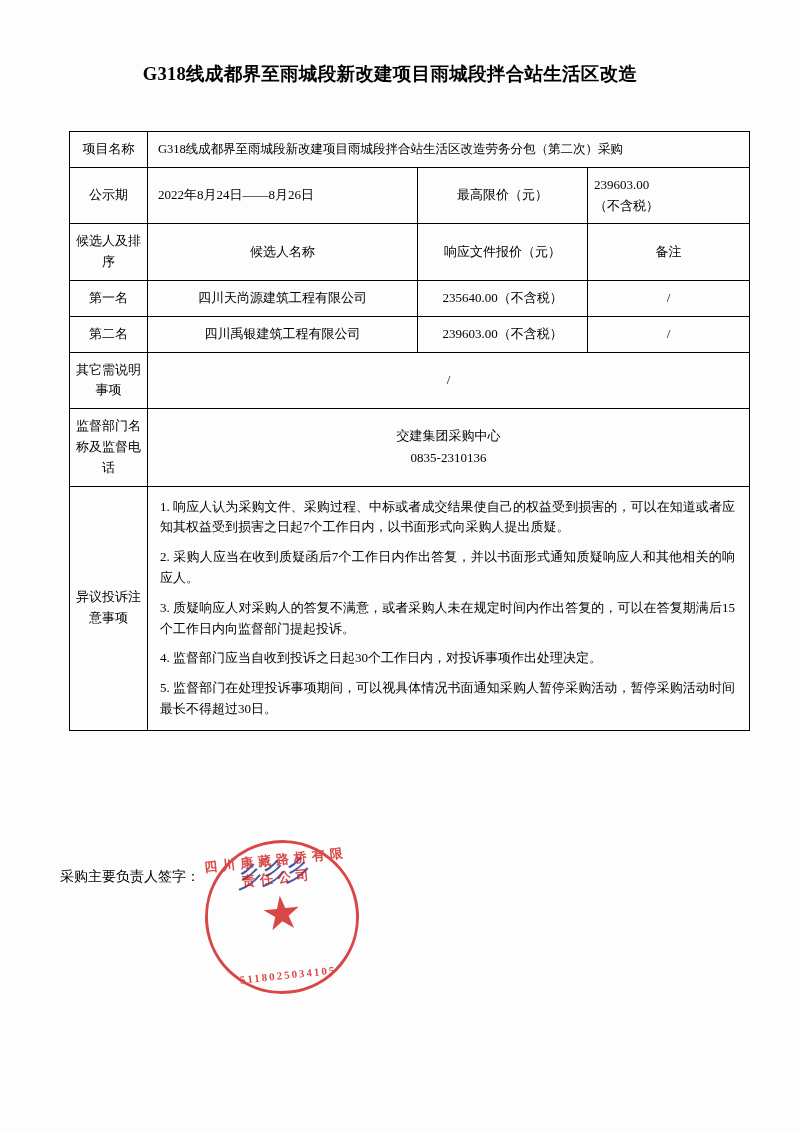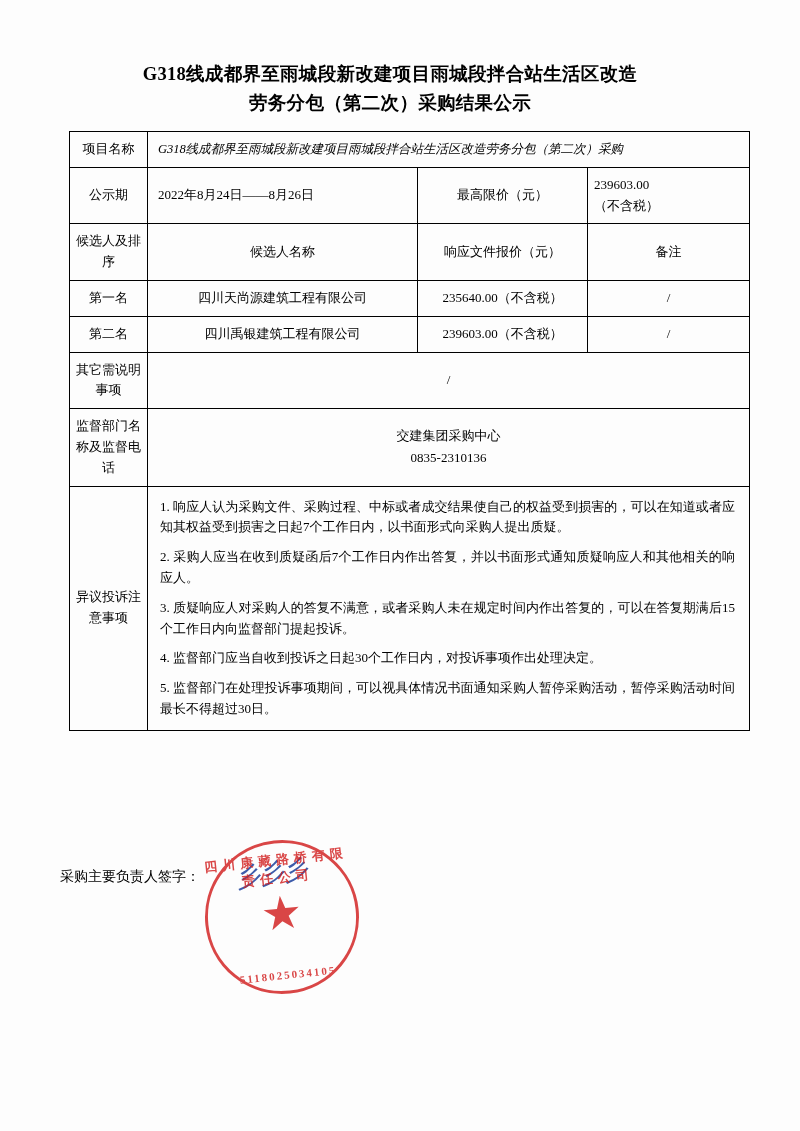--- a/index.html
+++ b/index.html
@@ -55,21 +55,20 @@
   }
   .lbl-2l {
     text-align: center;
     line-height: 1.5;
   }
   .ctr { text-align: center; }
   .lft { text-align: left; padding-left: 10px !important; }
   .cell-title {
     font-size: 12.6px;
     letter-spacing: -0.1px;
-    font-style: italic;
   }
   .two-line-price {
     line-height: 1.45;
   }
   .notes {
     font-size: 13px;
     line-height: 1.95;
     text-align: justify;
     padding: 10px 14px 10px 12px !important;
   }
@@ -140,21 +139,20 @@
     letter-spacing: -2px;
   }
 </style>
 </head>
 <body>
 
 <div class="page">
 
   <div class="doc-title">
     <span>G318线成都界至雨城段新改建项目雨城段拌合站生活区改造</span>
-    <span class="line2">劳务分包（第二次）采购结果公示</span>
   </div>
 
   <table class="main">
     <colgroup>
       <col style="width:78px">
       <col style="width:270px">
       <col style="width:170px">
       <col style="width:162px">
     </colgroup>
     <tbody>

